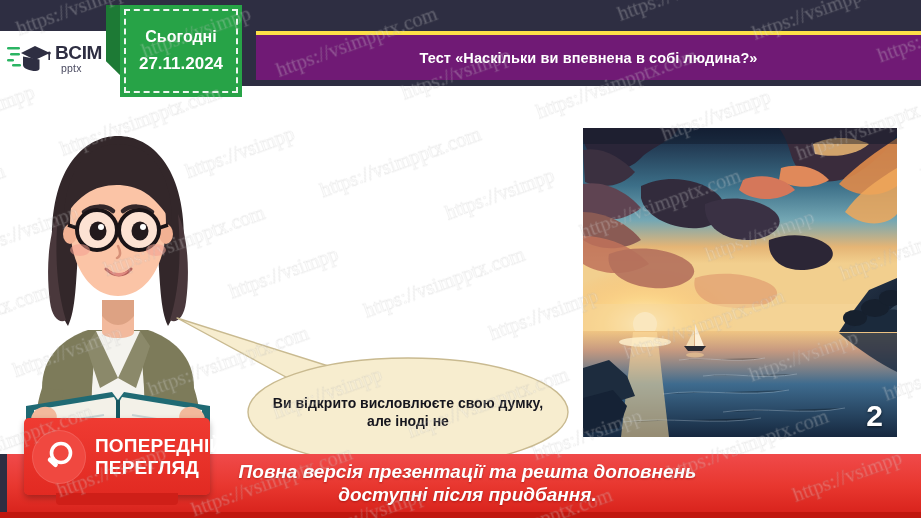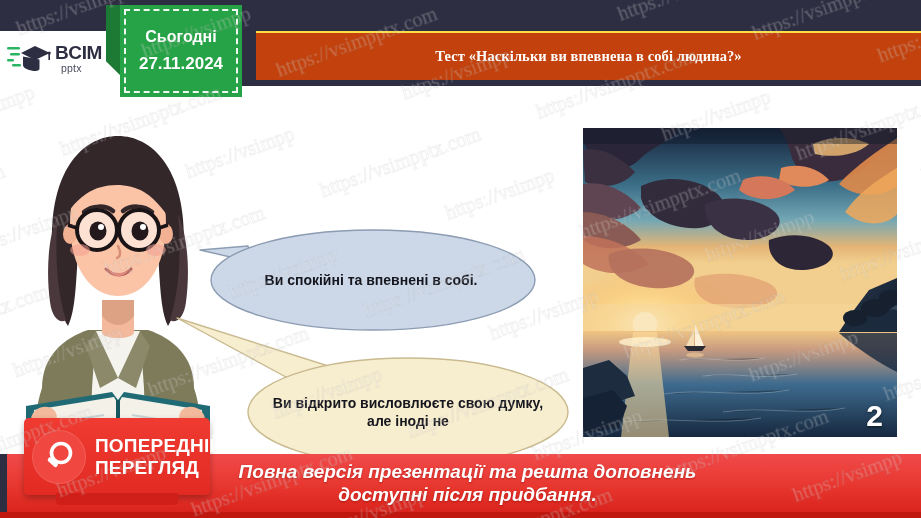--- a/index.html
+++ b/index.html
@@ -29,23 +29,23 @@
   
   .header-band{
     position:absolute;
     left:0; top:0; width:921px; height:86px;
     background:#2e2e42;
   }
   .header-bar{
     position:absolute;
     left:256px; top:31px;
     width:665px; height:49px;
-    background:#c2410c;
-    border-top:2px solid #fde047;
-    display:flex; align-items:center; justify-content:center;font-family:Liberation Serif, serif;
+    background:#701a75;
+    border-top:4px solid #fde047;
+    display:flex; align-items:center; justify-content:center;
   }
   .header-title{
     color:#ffffff;
     font-size:14.5px;
     font-weight:bold;
     letter-spacing:.1px;
     white-space:nowrap;
   }
 
   
@@ -321,27 +321,20 @@
         <path d="M124 327 L180 336"></path>
           <path d="M124 337 L180 346"></path>
       </g>
 
       <ellipse cx="36" cy="330" rx="13" ry="11" fill="#f2b99c" transform="rotate(-18 36 330)"></ellipse>
       <ellipse cx="184" cy="330" rx="13" ry="11" fill="#f2b99c" transform="rotate(18 184 330)"></ellipse>
     </svg>
   </div>
 
 
-  <div class="bubble" id="bubble-blue">
-    <svg width="330" height="104" viewBox="0 0 330 104">
-      <path d="M-6 22 L42 18 L52 48 L46 34 Z" fill="#ccd8e8" stroke="#8c9cb2" stroke-width="1.4" stroke-linejoin="round"></path>
-      <ellipse cx="167" cy="52" rx="162" ry="50" fill="#ccd8e8" stroke="#8c9cb2" stroke-width="1.4"></ellipse>
-    </svg>
-    <span class="btxt">Ви спокійні та впевнені в собі.</span>
-  </div>
 
   <div class="bubble" id="bubble-cream">
     <svg width="326" height="112" viewBox="0 0 326 112">
       <path d="M-68 -38 L96 14 L76 40 Z" fill="#f7edcf" stroke="#c9ba90" stroke-width="1.4" stroke-linejoin="round"></path>
       <ellipse cx="163" cy="56" rx="160" ry="54" fill="#f7edcf" stroke="#c9ba90" stroke-width="1.4"></ellipse>
     </svg>
     <span class="btxt">Ви відкрито висловлюєте свою думку, але іноді не</span>
   </div>
 
   <div class="picture-frame">

